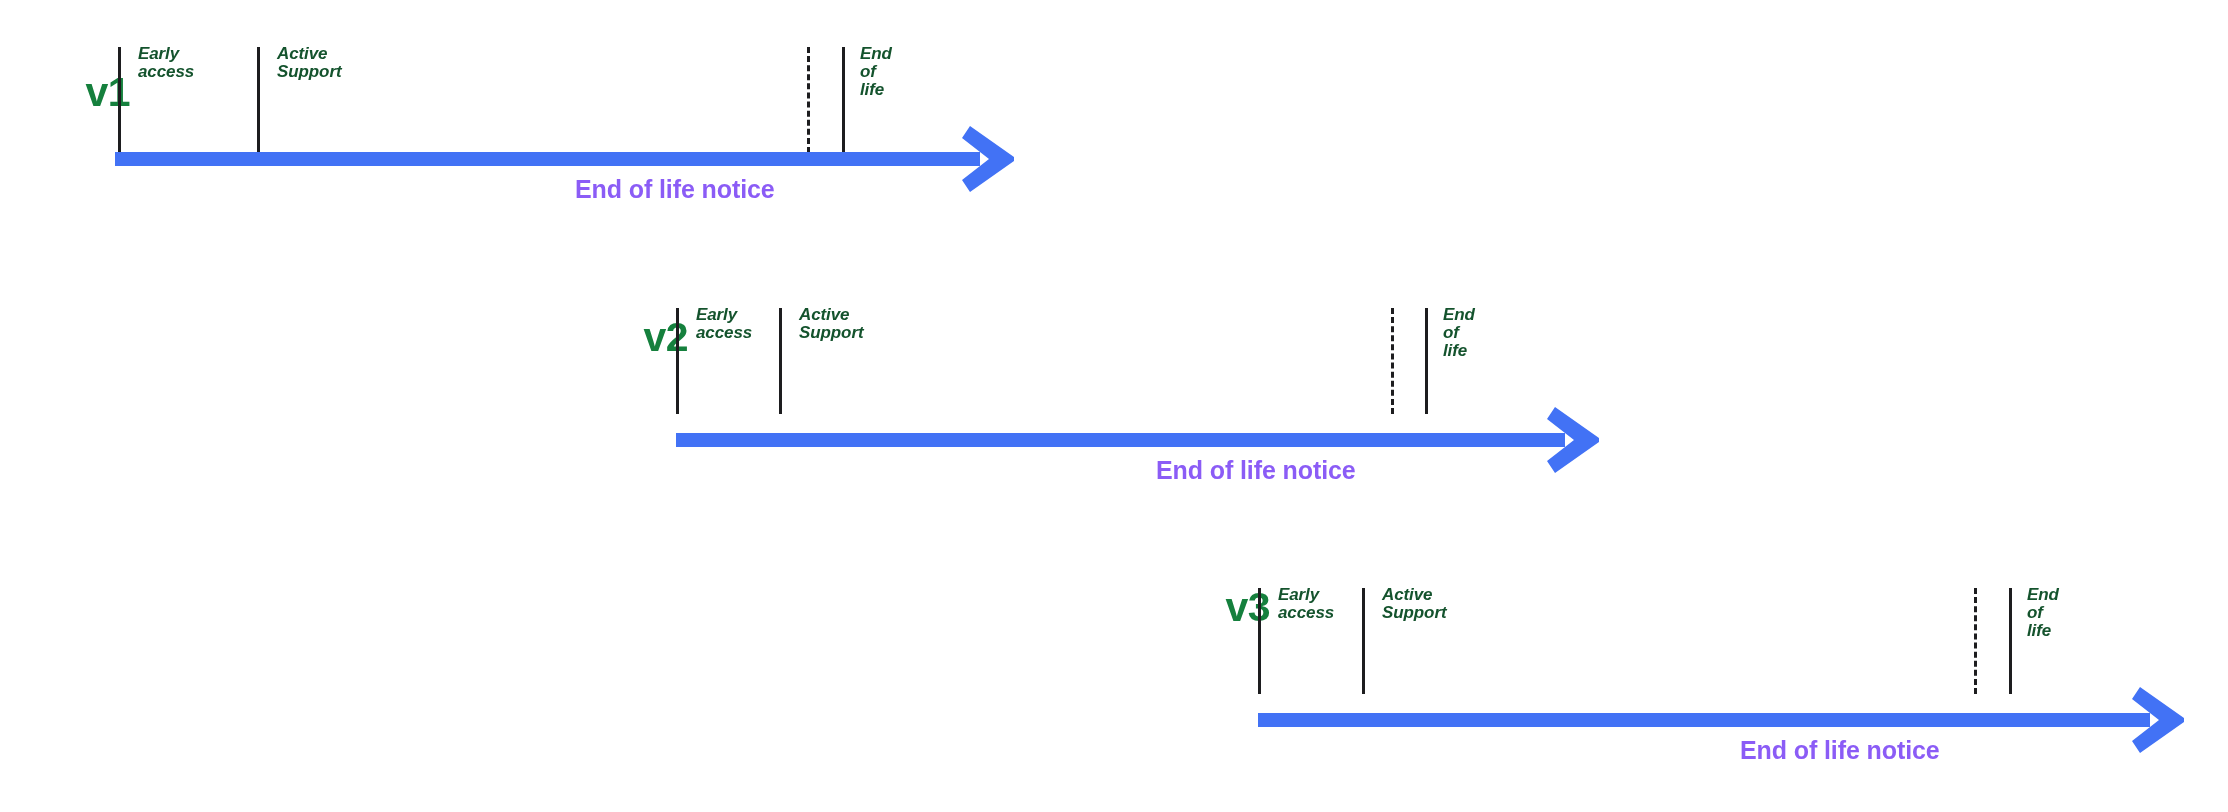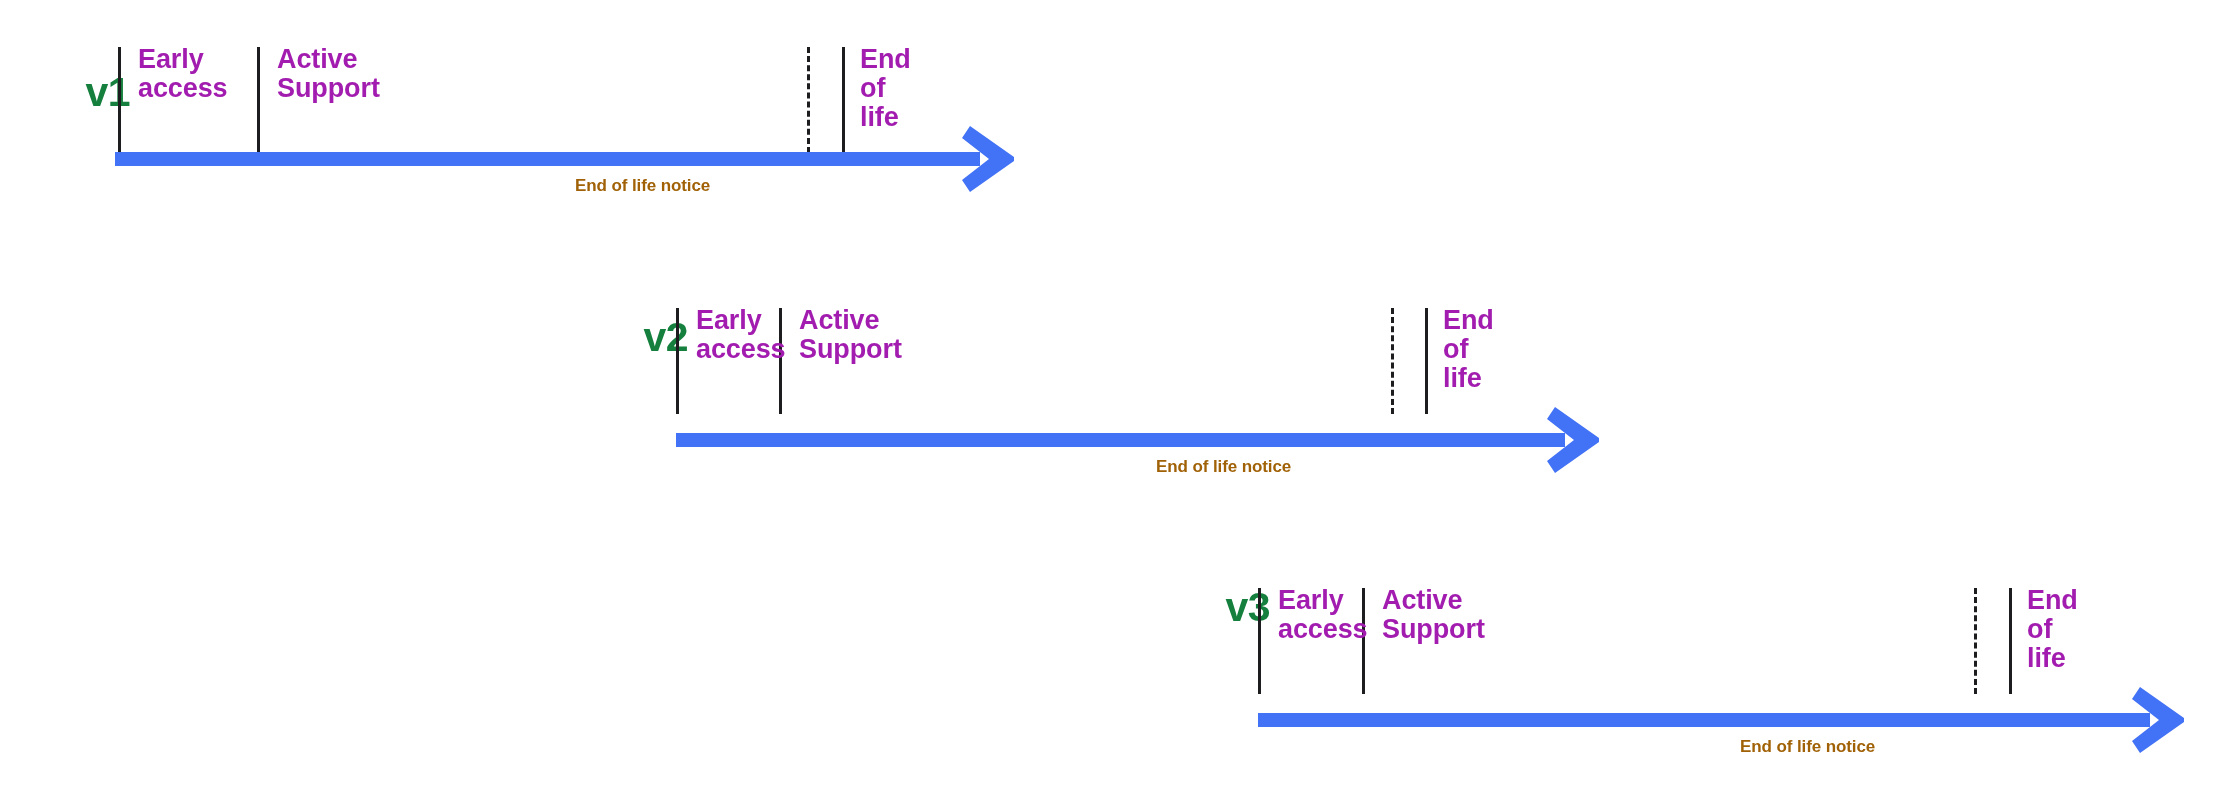--- a/index.html
+++ b/index.html
@@ -50,47 +50,48 @@
   
   .divider-dashed {
     position: absolute;
     width: 0;
     border-left: 3px dashed #1d1d1f;
   }
 
   
   .phase-label {
     position: absolute;
-    font-size: 27px;
+    font-size: 17px;
     font-weight: 700;
-    color: #a21caf;
+    color: #14532d;
     line-height: 1.07;
     white-space: pre-line;
     letter-spacing: -0.1px;
+    font-style: italic;
   }
 
   
   .timeline-bar {
     position: absolute;
     height: 14px;
     background: #4272f5;
   }
 
   
   .arrow-head {
     position: absolute;
     display: block;
   }
 
   
   .bar-caption {
     position: absolute;
-    font-size: 17px;
+    font-size: 25px;
     font-weight: 700;
-    color: #a16207;
+    color: #8b5cf6;
     white-space: nowrap;
     letter-spacing: -0.1px;
     line-height: 1;
   }
 </style>
 </head>
 <body>
 
 <div id="stage">
 

